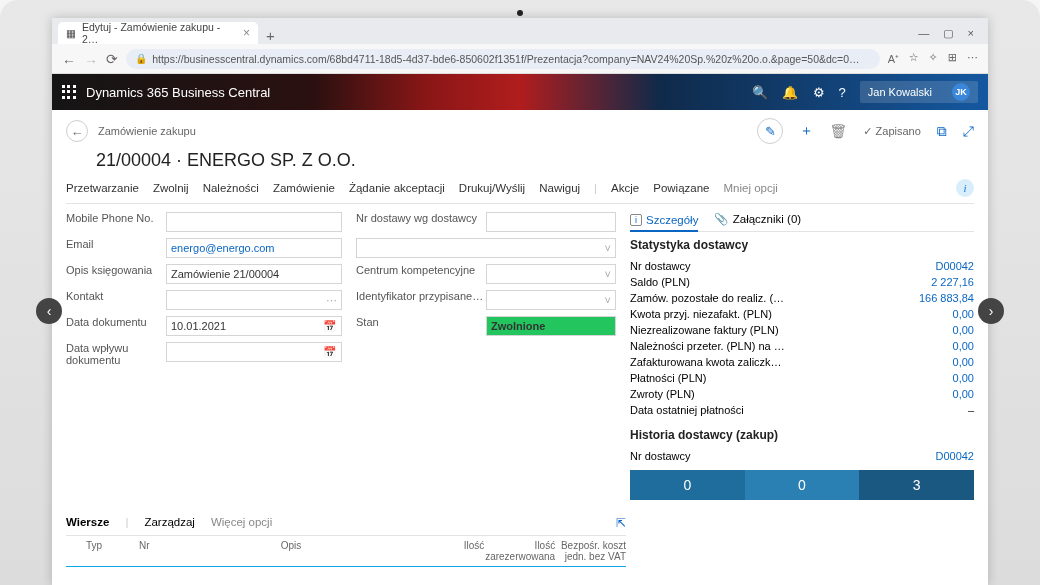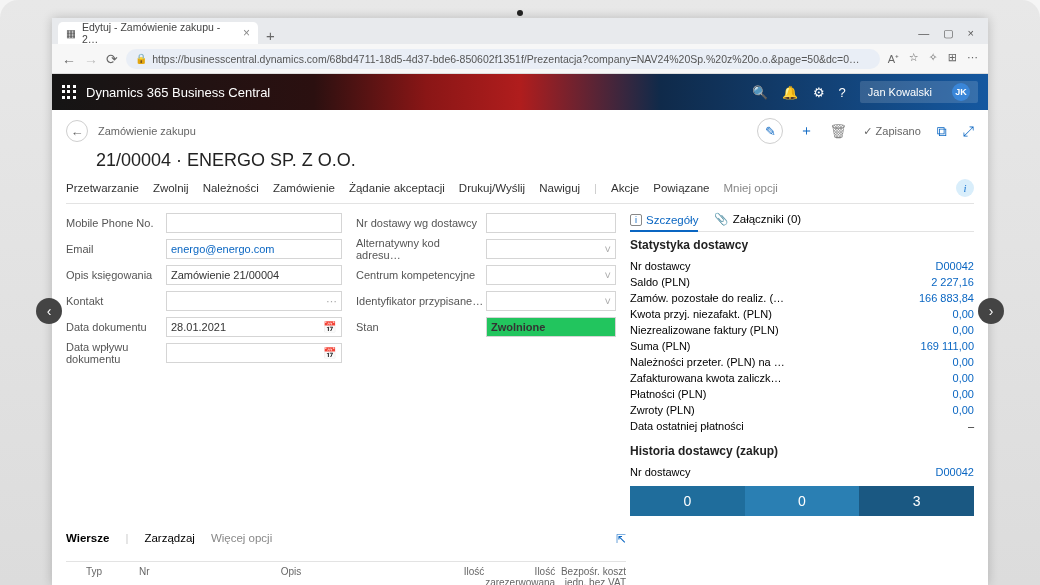--- a/index.html
+++ b/index.html
@@ -45,21 +45,21 @@
 .saved { color: #666; font-size: 11px; }
 .page-title { font-size: 18px; font-weight: 400; color: #222; margin: 6px 0 8px 30px; }
 .ribbon { display: flex; align-items: center; gap: 14px; border-bottom: 1px solid #e3e3e3; padding: 0 0 6px 0; color: #333; font-size: 11.5px; }
 .ribbon .sep { color: #ccc; }
 .ribbon a { cursor: pointer; }
 .ribbon .more { color: #888; }
 .info-i { margin-left: auto; width: 18px; height: 18px; background: #d9eefb; color: #1976d2; font-style: italic; border-radius: 50%; display: flex; align-items: center; justify-content: center; font-size: 11px; font-family: Georgia, serif; }
 
 .cols { display: flex; gap: 14px; margin-top: 8px; }
 .col-left { width: 276px; } .col-mid { width: 260px; } .col-right { flex: 1; }
-.frow { display: flex; align-items: center; height: 22px; margin-bottom: 4px; }
+.frow { display: flex; align-items: flex-start; height: 22px; margin-bottom: 4px; }
 .flabel { width: 100px; color: #555; font-size: 11px; }
 .finput { flex: 1; height: 20px; border: 1px solid #d5d5d5; background: #fff; font-size: 11px; padding: 0 4px; color: #333; display: flex; align-items: center; justify-content: space-between; }
 .finput.readonly { background: #22c55e; }
 .finput .cal { color: #888; font-size: 11px; }
 .link { color: #0a66c2; }
 .assist { color: #aaa; }
 
 
 .dt-tabs { display: flex; gap: 16px; border-bottom: 1px solid #e3e3e3; padding-bottom: 5px; margin-bottom: 6px; }
 .dt-tab { display: flex; align-items: center; gap: 4px; font-size: 11.5px; cursor: pointer; }
@@ -69,21 +69,21 @@
 .drow { display: flex; justify-content: space-between; font-size: 11px; padding: 2px 0; }
 .dval { color: #0a66c2; }
 .dval.black { color: #222; }
 
 .hist-boxes { display: flex; gap: 0; margin-top: 6px; }
 .hbox { flex: 1; height: 30px; display: flex; align-items: center; justify-content: center; color: #fff; font-size: 14px; }
 .hb1 { background: #1f6d9c; } .hb2 { background: #2a7fb3; } .hb3 { background: #1a5882; }
 
 
 .lines-sec { margin-top: 16px; }
-.lines-tabs { display: flex; gap: 16px; font-size: 11.5px; border-bottom: 1px solid #e3e3e3; padding-bottom: 15px; }
+.lines-tabs { display: flex; gap: 16px; font-size: 11.5px; border-bottom: 1px solid #e3e3e3; padding-bottom: 5px; }
 .lines-tabs .lt { cursor: pointer; }
 .lines-tabs .lt.active { font-weight: 600; }
 .lines-tabs .share { margin-left: auto; color: #0a66c2; cursor: pointer; font-size: 12px; }
 .gridhead { display: flex; font-size: 10px; color: #666; padding: 4px 0 4px 20px; border-bottom: 1px solid #0ea5e9; }
 .gh-typ { width: 60px; } .gh-nr { width: 60px; } .gh-gap1 { width: 100px; } .gh-opa { width: 180px; } .gh-il { width: 50px; text-align: right; } .gh-rez { width: 80px; text-align: right; } .gh-bez { width: 80px; text-align: right; }
 .gridrow { display: flex; align-items: center; height: 22px; border-bottom: 1px solid #eee; padding-left: 4px; font-size: 11px; }
 .gr-gap1 { width: 100px; border-right: 1px solid #e3e3e3; }
 .gr-rez { width: 80px; text-align: right; }
 </style>
 </head>
@@ -205,40 +205,39 @@
           <div class="frow">
               <div class="flabel">Kontakt</div>
               <div class="finput">
                 <span></span>
                 <span class="assist">⋯</span>
               </div>
             </div>
           <div class="frow">
               <div class="flabel">Data dokumentu</div>
               <div class="finput">
-                <span>28.01.2021</span>
+                <span>10.01.2021</span>
                 <span class="cal">📅</span>
               </div>
             </div>
           <div class="frow">
               <div class="flabel">Data wpływu dokumentu</div>
               <div class="finput">
                 <span></span>
                 <span class="cal">📅</span>
               </div>
             </div>
         </div>
 
         <div class="col-mid">
           <div class="frow">
               <div class="flabel" style="width:130px">Nr dostawy wg dostawcy</div>
               <div class="finput"></div>
             </div>
           <div class="frow">
-              <div class="flabel" style="width:130px">Alternatywny kod adresu…</div>
               <div class="finput">
                 <span></span>
                 <span class="assist">˅</span>
               </div>
             </div>
           <div class="frow">
               <div class="flabel" style="width:130px">Centrum kompetencyjne</div>
               <div class="finput">
                 <span></span>
                 <span class="assist">˅</span>
@@ -284,24 +283,20 @@
                 <span>Zamów. pozostałe do realiz. (…</span>
                 <span class="dval">166 883,84</span>
               </div>
               <div class="drow">
                 <span>Kwota przyj. niezafakt. (PLN)</span>
                 <span class="dval">0,00</span>
               </div>
               <div class="drow">
                 <span>Niezrealizowane faktury (PLN)</span>
                 <span class="dval">0,00</span>
-              </div>
-              <div class="drow">
-                <span>Suma (PLN)</span>
-                <span class="dval">169 111,00</span>
               </div>
               <div class="drow">
                 <span>Należności przeter. (PLN) na …</span>
                 <span class="dval">0,00</span>
               </div>
               <div class="drow">
                 <span>Zafakturowana kwota zaliczk…</span>
                 <span class="dval">0,00</span>
               </div>
               <div class="drow">

